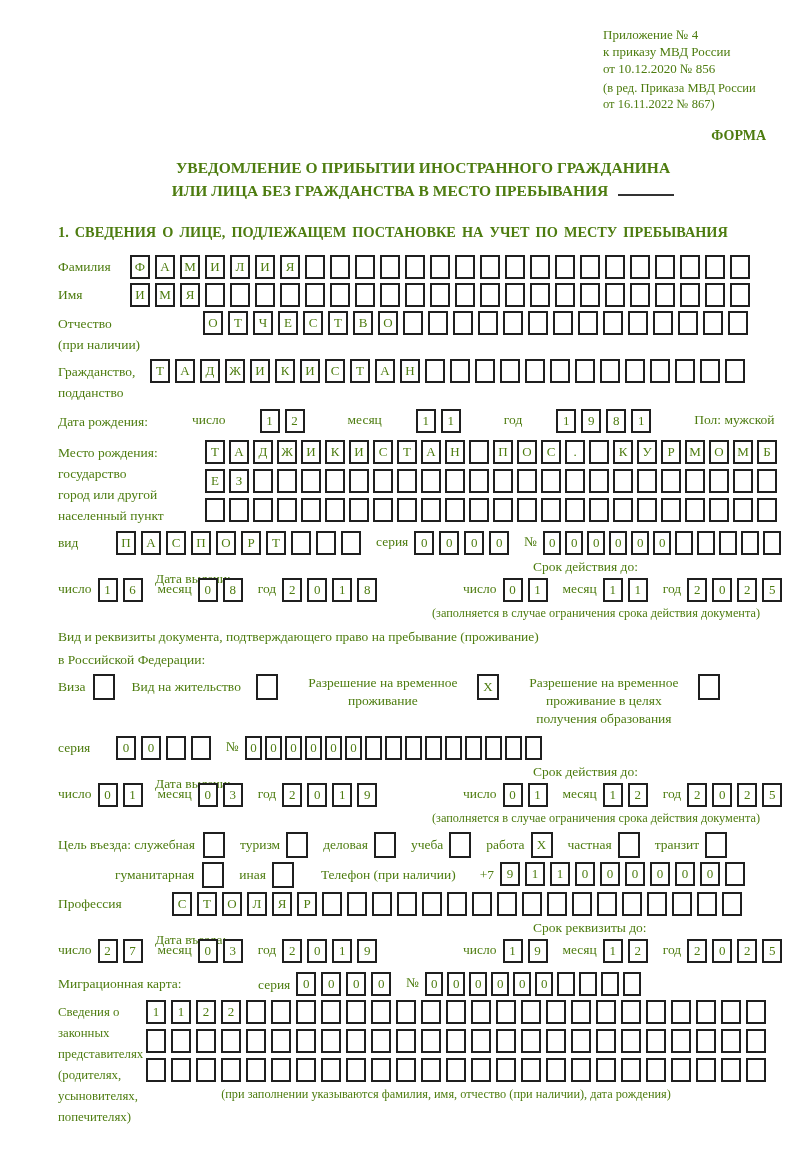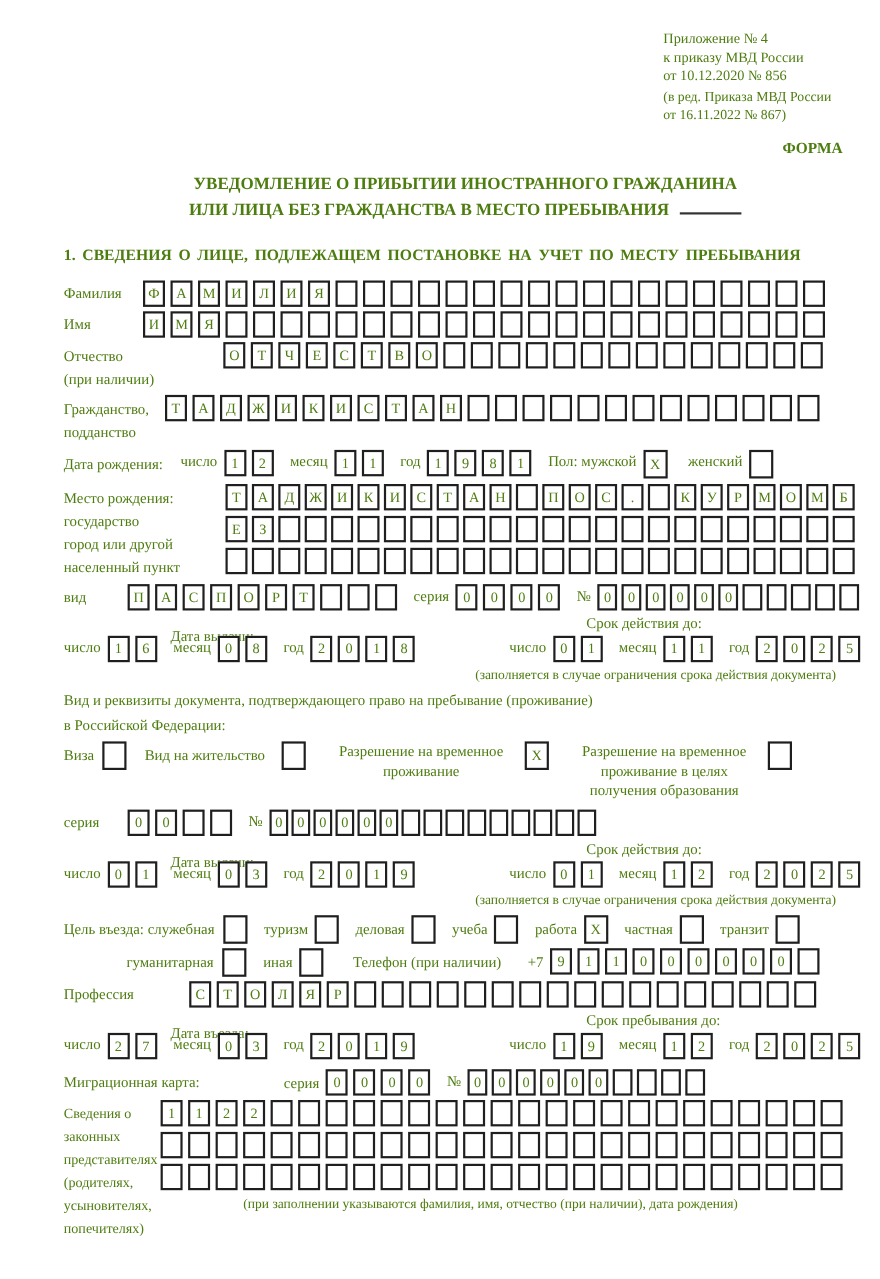--- a/index.html
+++ b/index.html
@@ -207,21 +207,21 @@
         <span class="cell"></span>
         <span class="cell"></span>
         <span class="cell"></span>
         <span class="cell"></span>
         <span class="cell"></span>
         <span class="cell"></span>
         <span class="cell"></span>
       </span>
   </div>
 
-  <div class="row" style="margin-top:6px;">
+  <div class="row" style="margin-top:6px;gap:28px;">
     <span class="w0 mt" style="margin-top:0">Дата рождения:</span>
     <span class="w">число</span>
     <span class="cells">
         <span class="cell">1</span>
         <span class="cell">2</span>
       </span>
     <span class="w">месяц</span>
     <span class="cells">
         <span class="cell">1</span>
         <span class="cell">1</span>
@@ -588,21 +588,21 @@
         <span class="cell"></span>
         <span class="cell"></span>
         <span class="cell"></span>
         <span class="cell"></span>
         <span class="cell"></span>
       </span>
   </div>
 
   <div class="dg nonote" style="margin-top:4px;">
     <span class="h1">Дата въезда:</span>
-    <span class="h2">Срок пребывания до:</span>
+    <span class="h2">Срок реквизиты до:</span>
     <div class="line l-left">
       <span class="w0">число</span>
       <span class="cells">
           <span class="cell">2</span>
           <span class="cell">7</span>
         </span>
       <span class="w">месяц</span>
       <span class="cells">
           <span class="cell">0</span>
           <span class="cell">3</span>

